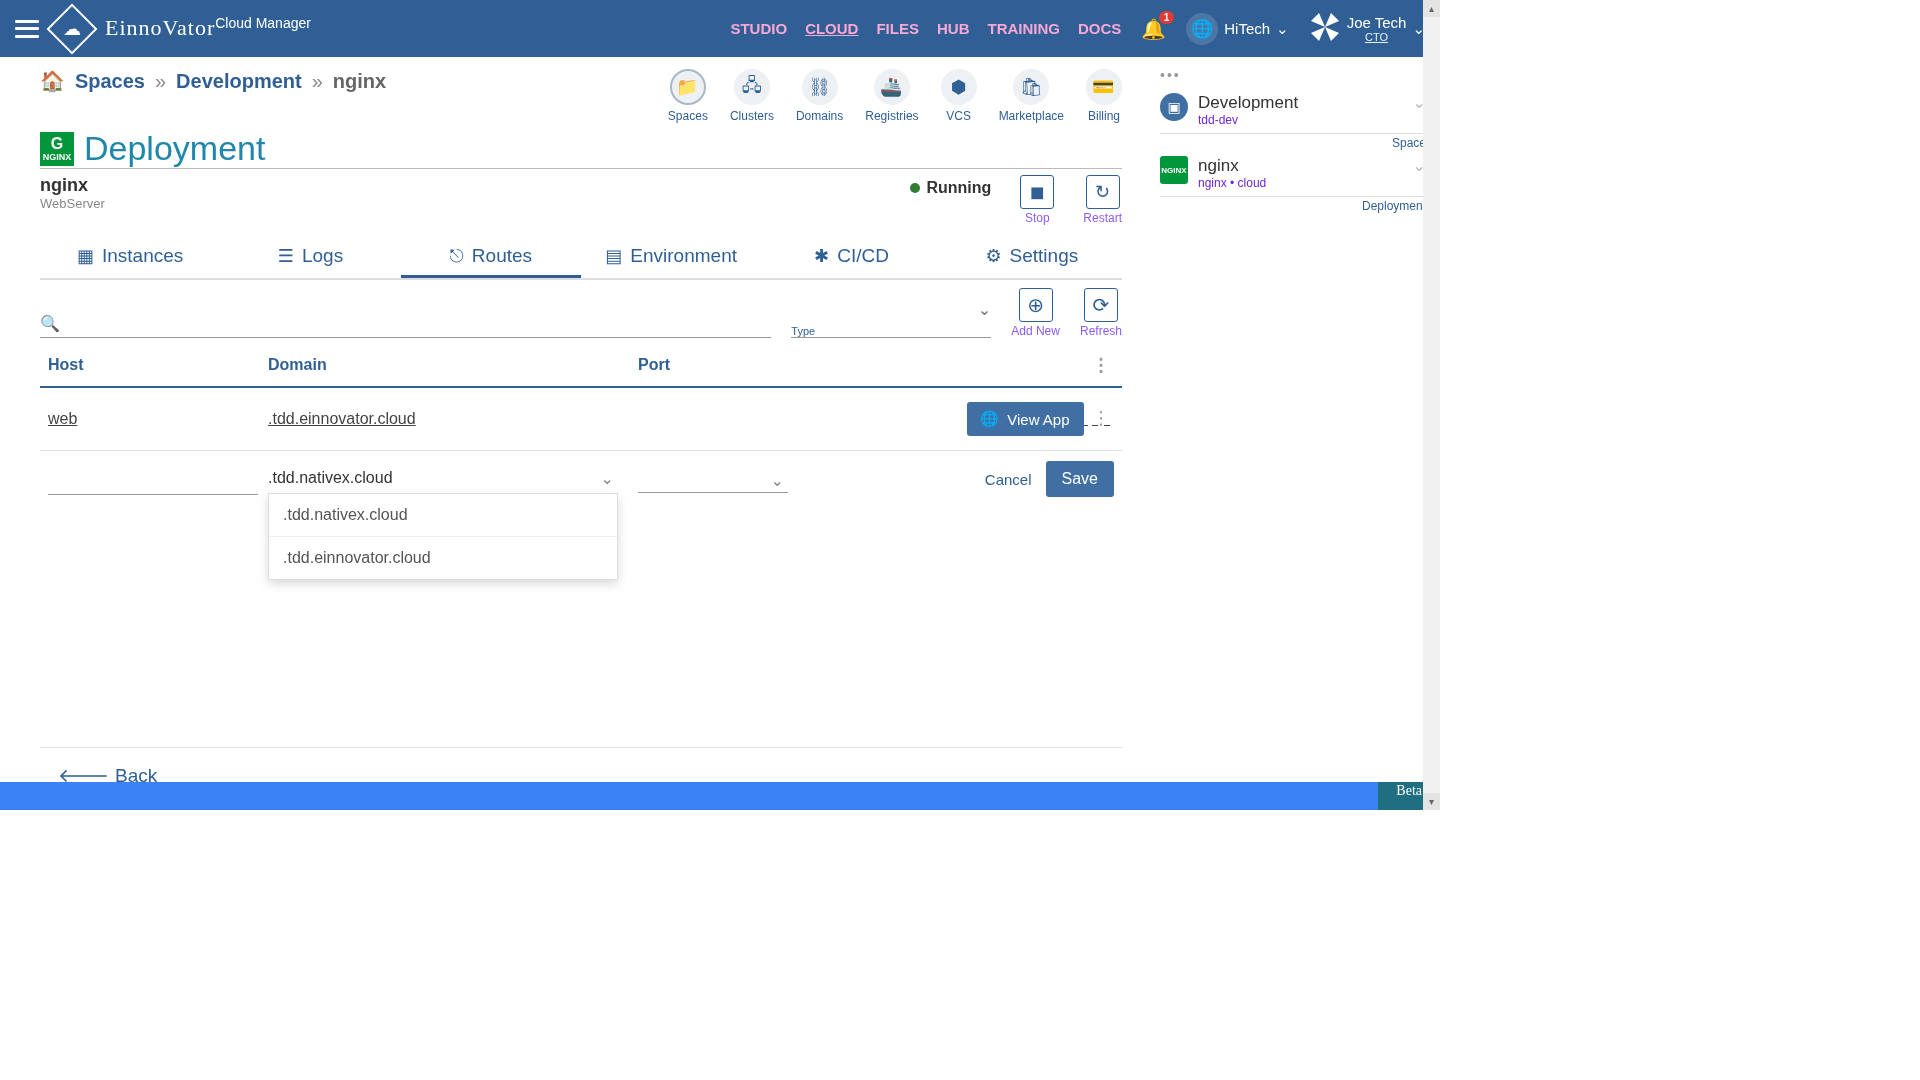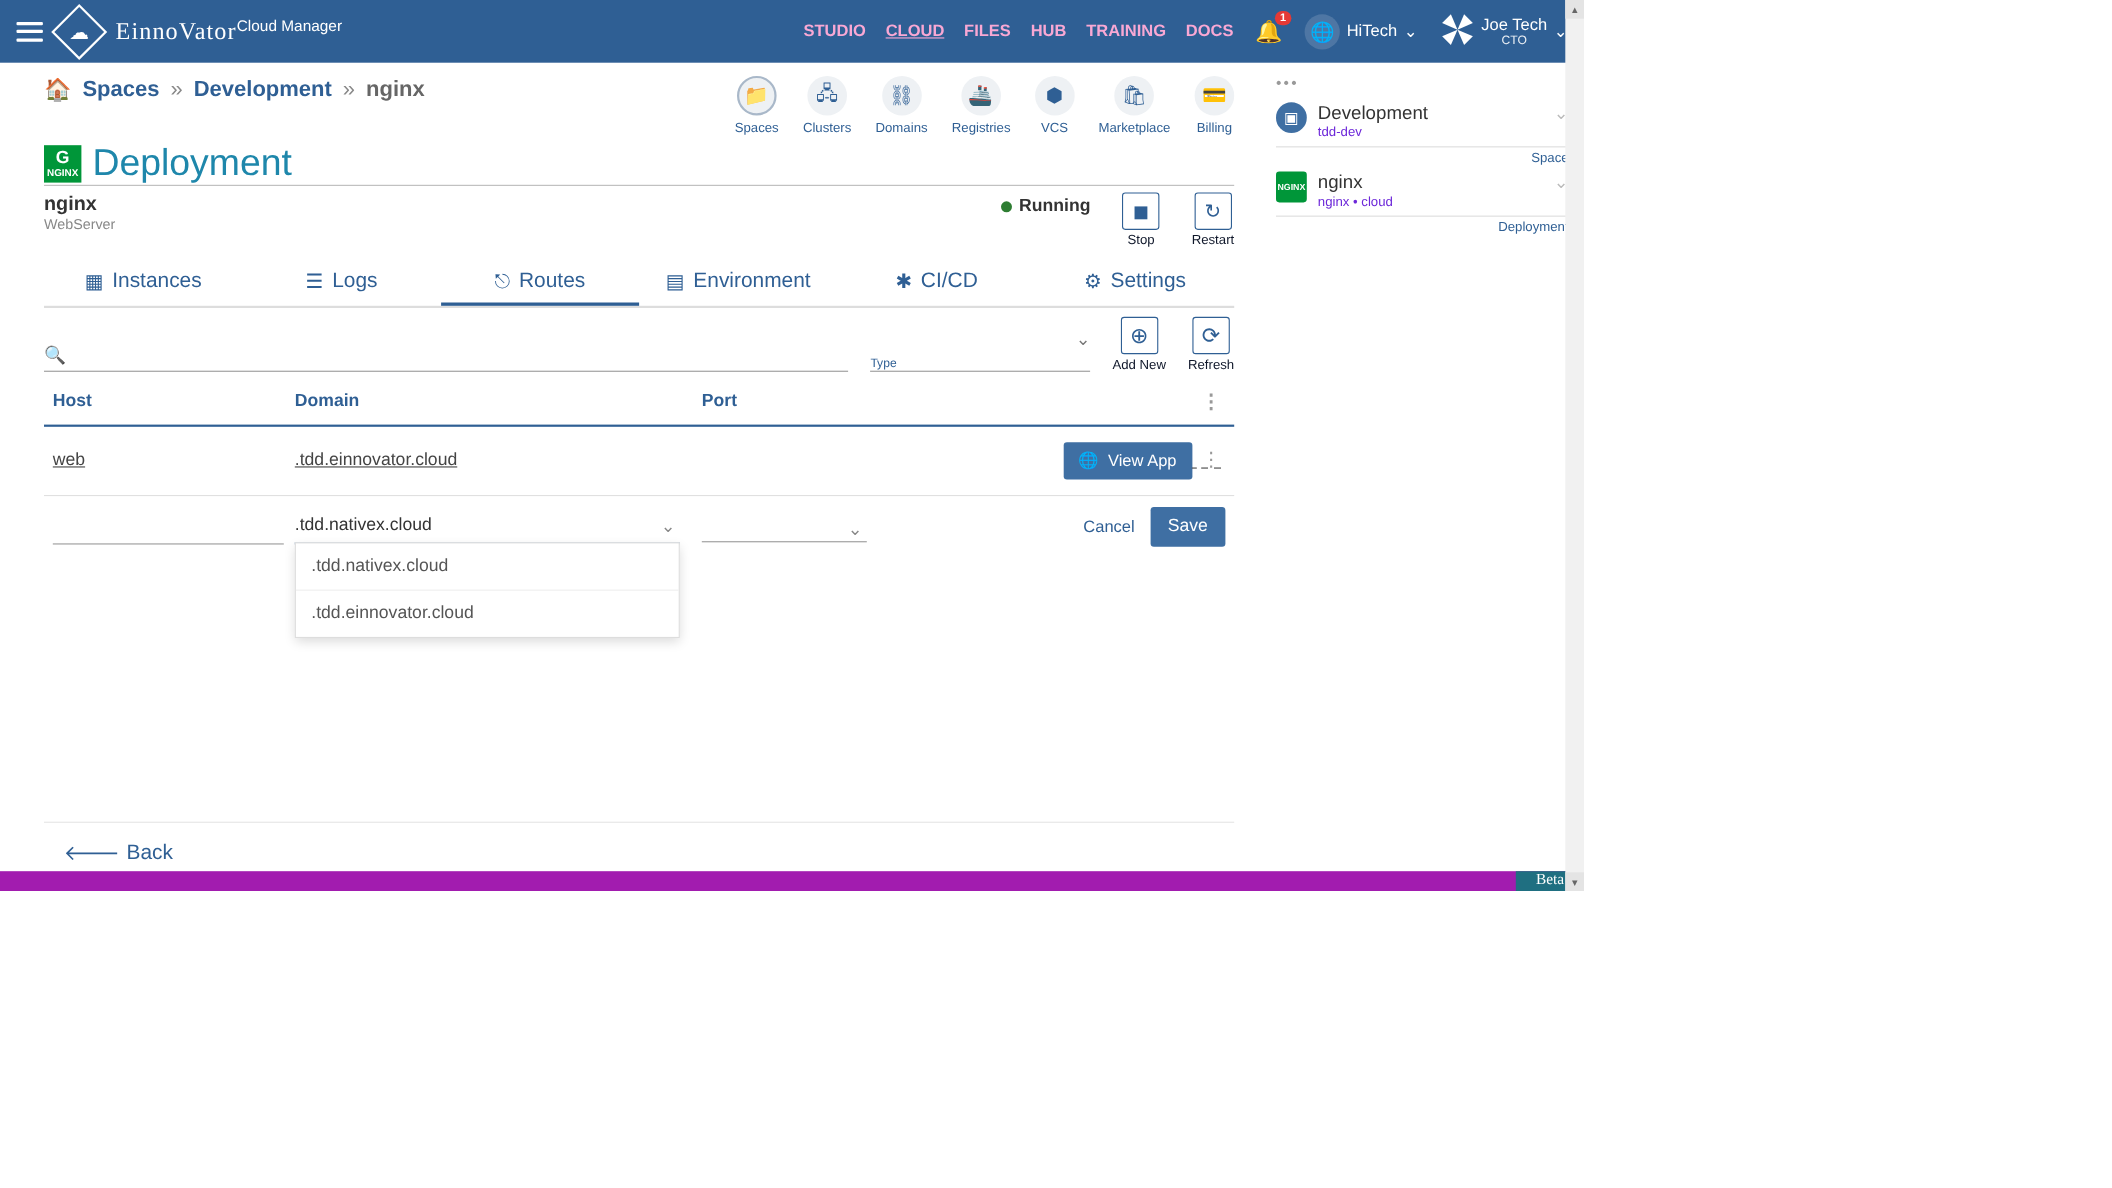--- a/index.html
+++ b/index.html
@@ -16,21 +16,21 @@
   .brand-top { font-size: 22px; font-family: Georgia, serif; letter-spacing: 1px;}
   .brand-sub { font-size: 14px; }
   .header-right { display: flex; align-items: center; gap: 20px; }
   .nav-links { display: flex; gap: 18px; font-weight: 600; font-size: 15px;}
   .nav-links a { color: #f9a8d4; text-decoration: none; cursor: pointer;}
   .nav-links a.active { text-decoration: underline; }
   .bell-wrap { position: relative; }
   .badge { position: absolute; top: -6px; right: -8px; background: #e53935; color: #fff; border-radius: 8px; font-size: 10px; padding: 1px 5px; font-weight: bold;}
   .globe-circle { width: 32px; height: 32px; border-radius: 50%; background: rgba(255,255,255,0.15); display: flex; align-items: center; justify-content: center; font-size: 18px;}
   .org, .user { display: flex; align-items: center; gap: 6px; font-size: 15px; cursor: pointer;}
-  .user small { display:block; font-size: 11px; opacity: .9; text-align: center;}
+  .user small { display:block; font-size: 11px; opacity: .9; text-align: center; text-decoration: underline;}
   .pinwheel-icon svg { width: 32px; height: 32px; }
 
   
   .main { display: flex; height: 753px; }
   .content { flex: 1; padding: 12px 28px 0 40px; position: relative; }
   .sidebar-right { width: 290px; border-left: none; padding: 10px 14px 0 10px; }
   
   
   .top-row { display: flex; justify-content: space-between; align-items: flex-start; }
   .breadcrumb { display: flex; align-items: center; gap: 10px; font-size: 20px; font-weight: 600; color: #2f5f94; }
@@ -47,21 +47,21 @@
   .page-title { font-size: 34px; color: #1e87ab; font-weight: 400; }
   
   .deploy-row { display: flex; justify-content: space-between; align-items: flex-start; margin-top: 6px;}
   .deploy-name { font-size: 18px; font-weight: 600; color: #333;}
   .deploy-sub { font-size: 13px; color: #888;}
   .status-actions { display: flex; align-items: flex-start; gap: 29px; }
   .status { display: flex; align-items: center; gap: 6px; font-weight: 600; color: #333; margin-top: 4px;}
   .status-dot { width: 10px; height: 10px; border-radius: 50%; background: #2e7d32; }
   .action-btn-grp { display: flex; flex-direction: column; align-items: center; gap: 2px;}
   .sq-btn { width: 34px; height: 34px; border: 1px solid #2f5f94; border-radius: 3px; display: flex; align-items: center; justify-content: center; color: #2f5f94; font-size: 18px; cursor: pointer;}
-  .sq-btn-label { font-size: 12px; color: #0f172a; }
+  .sq-btn-label { font-size: 12px; color: #8b5cf6; }
 
   
   .tabs { display: flex; border-bottom: 2px solid #ddd; margin-top: 12px;}
   .tab { flex: 1; display: flex; align-items: center; justify-content: center; gap: 8px; padding: 8px 0; color: #2f5f94; font-size: 19px; cursor: pointer; border-bottom: 3px solid transparent;}
   .tab.active { border-bottom: 3px solid #2f5f94; font-weight: 500;}
   .tab .ico { font-size: 18px; }
 
   
   .filter-row { display: flex; align-items: flex-end; gap: 20px; margin-top: 8px;}
   .search-wrap { flex: 1; border-bottom: 1px solid #999; padding: 4px 0; display: flex; align-items: center; gap: 6px; color: #555;}
@@ -106,21 +106,21 @@
   .sb-card { display: flex; align-items: flex-start; gap: 10px; border-bottom: 1px solid #ddd; padding: 6px 0;}
   .sb-icon { width: 28px; height: 28px; border-radius: 50%; background: #3f6fa3; color: #fff; display: flex; align-items: center; justify-content: center; font-size: 14px;}
   .sb-icon.green { border-radius: 3px; background: #009639; font-size: 8px; font-weight: bold;}
   .sb-card-main { flex: 1;}
   .sb-title { font-size: 17px; color: #333;}
   .sb-sub { font-size: 12px; color: #6d28d9;}
   .sb-chevron { color: #bbb; cursor: pointer;}
   .sb-tag { text-align: right; font-size: 12px; color: #2f5f94; margin-top: 2px;}
 
   
-  .footer { position: absolute; bottom: 0; left: 0; right: 0; height: 18px; background: #a21caf; display: flex; justify-content: flex-end;}
+  .footer { position: absolute; bottom: 0; left: 0; right: 0; height: 28px; background: #3b82f6; display: flex; justify-content: flex-end;}
   .beta { background: #1f6f81; color: #fff; font-family: Georgia, serif; font-size: 14px; padding: 1px 18px 0 18px; }
 
   
   .scrollbar { position: absolute; right: 0; top: 0; width: 17px; height: 810px; background: #f1f1f1; display: flex; flex-direction: column; justify-content: space-between; align-items: center; font-size: 10px; color: #666;}
   .scrollbar .sb-btn { height: 17px; width: 100%; background: #e4e4e4; display:flex; align-items:center; justify-content:center;}
 </style>
 </head>
 <body>
 
 <div class="header">

